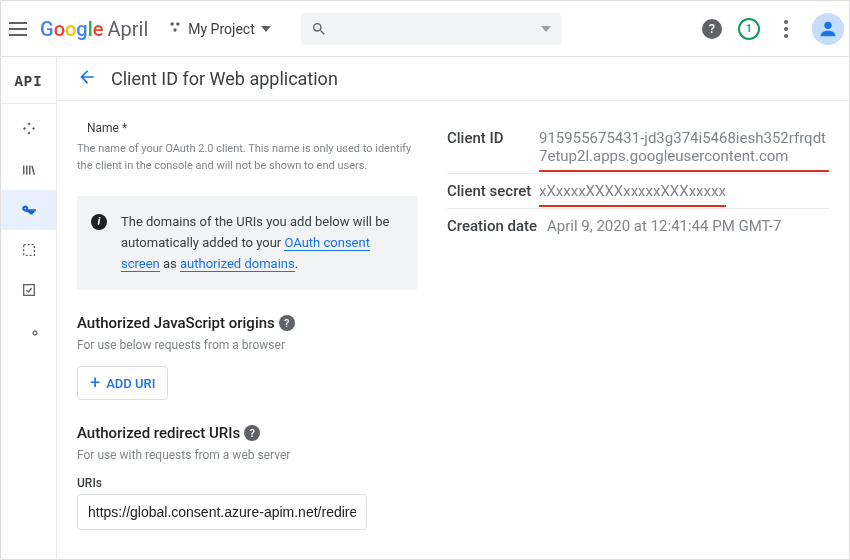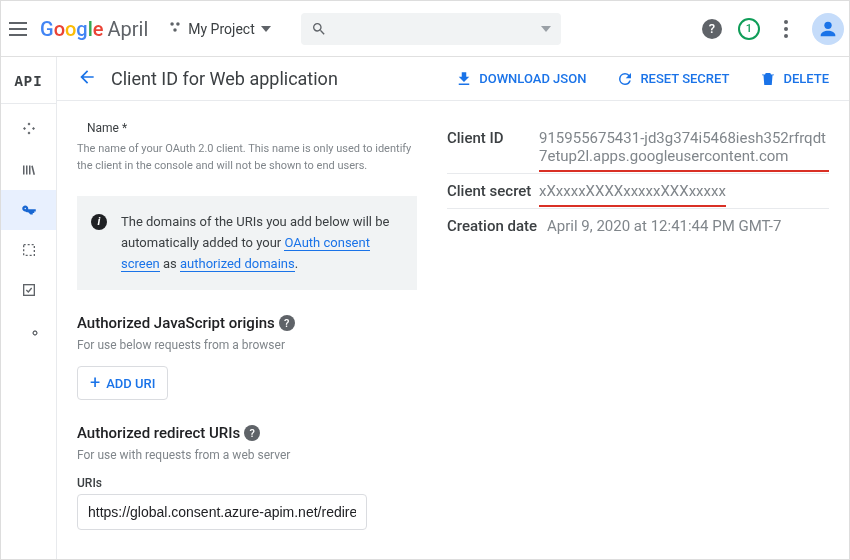--- a/index.html
+++ b/index.html
@@ -157,40 +157,20 @@
   </div>
 
   <div class="main">
     <div class="title-bar">
       <span class="back-arrow">
         <svg width="20" height="20" viewBox="0 0 24 24" fill="currentColor">
             <path d="M20 11H7.83l5.59-5.59L12 4l-8 8 8 8 1.41-1.41L7.83 13H20z"></path>
           </svg>
       </span>
       <span class="page-title">Client ID for Web application</span>
-      <div class="title-actions">
-        <div class="action-btn">
-          <svg width="18" height="18" viewBox="0 0 24 24" fill="currentColor">
-              <path d="M5 20h14v-2H5v2zM19 9h-4V3H9v6H5l7 7 7-7z"></path>
-            </svg>
-          <span>DOWNLOAD JSON</span>
-        </div>
-        <div class="action-btn">
-          <svg width="18" height="18" viewBox="0 0 24 24" fill="currentColor">
-              <path d="M17.65 6.35A7.95 7.95 0 0012 4a8 8 0 100 16 7.95 7.95 0 007.73-6h-2.08A6 6 0 1112 6c1.66 0 3.14.69 4.22 1.78L13 11h7V4l-2.35 2.35z"></path>
-            </svg>
-          <span>RESET SECRET</span>
-        </div>
-        <div class="action-btn">
-          <svg width="18" height="18" viewBox="0 0 24 24" fill="currentColor">
-              <path d="M6 7h12l-1 13H7L6 7zm3-3h6l1 2H8l1-2zM4 6h16v1H4z"></path>
-            </svg>
-          <span>DELETE</span>
-        </div>
-      </div>
     </div>
 
     <div class="content">
       <div class="col-left">
         <div class="field-label">Name *</div>
         <div class="help-text">The name of your OAuth 2.0 client. This name is only used to identify the client in the console and will not be shown to end users.</div>
 
         <div class="info-box">
           <div class="info-i">i</div>
           <span>The domains of the URIs you add below will be automatically added to your </span><a href="#">OAuth consent screen</a><span> as </span><a href="#">authorized domains</a><span>.</span>

